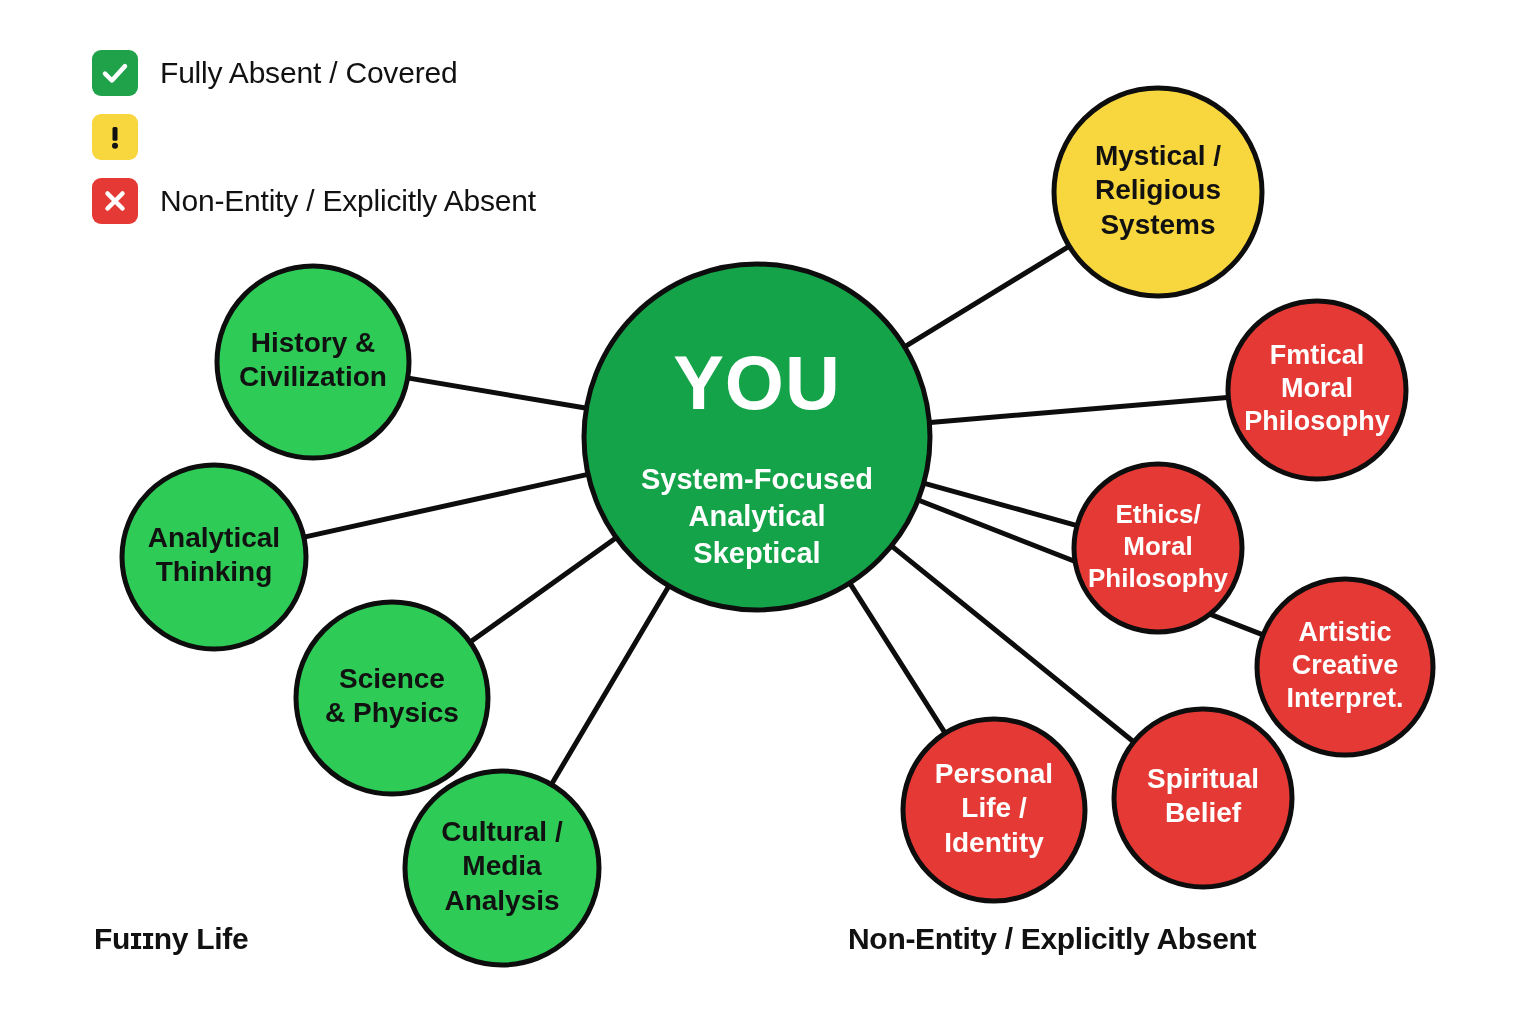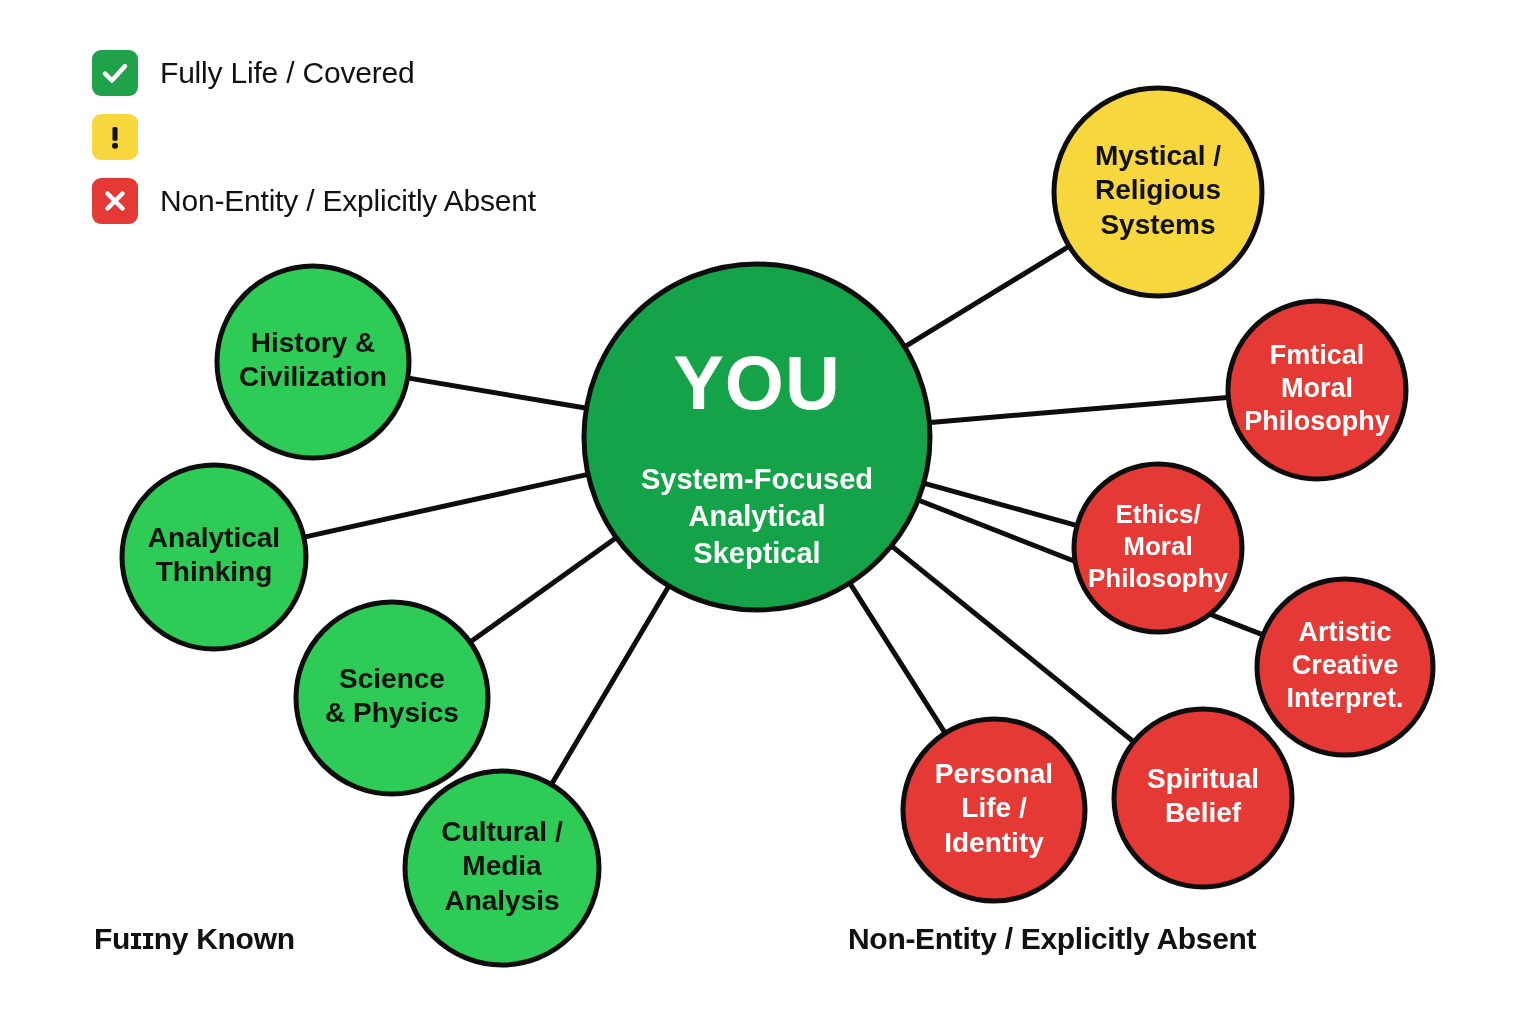--- a/index.html
+++ b/index.html
@@ -180,34 +180,34 @@
     </g>
 </svg>
 
 <div class="legend" id="legend">
     <div class="legend-row">
       <div class="legend-chip" style="background: rgb(31, 162, 74);">
         <svg width="30" height="30" viewBox="0 0 24 24">
           <path d="M4 12.5 L9.5 18 L20 6.5" fill="none" stroke="#ffffff" stroke-width="3.6" stroke-linecap="round" stroke-linejoin="round"></path>
         </svg>
       </div>
-      <div class="legend-label">Fully Life / Covered</div>
+      <div class="legend-label">Fully Absent / Covered</div>
     </div>
     <div class="legend-row">
       <div class="legend-chip" style="background: rgb(247, 214, 62);">
         <svg width="30" height="30" viewBox="0 0 24 24">
           <rect x="10" y="4" width="4" height="11" rx="1.2" fill="#111111"></rect>
           <circle cx="12" cy="19" r="2.4" fill="#111111"></circle>
         </svg>
       </div>
     </div>
     <div class="legend-row">
       <div class="legend-chip" style="background: rgb(229, 57, 53);">
         <svg width="30" height="30" viewBox="0 0 24 24">
           <path d="M6 6 L18 18 M18 6 L6 18" fill="none" stroke="#ffffff" stroke-width="3.6" stroke-linecap="round"></path>
         </svg>
       </div>
       <div class="legend-label">Non-Entity / Explicitly Absent</div>
     </div>
   </div>
 
-<div class="caption" id="caption-left">Fuɪɪny Known</div>
+<div class="caption" id="caption-left">Fuɪɪny Life</div>
 <div class="caption" id="caption-right">Non-Entity / Explicitly Absent</div>
 
 </body></html>

